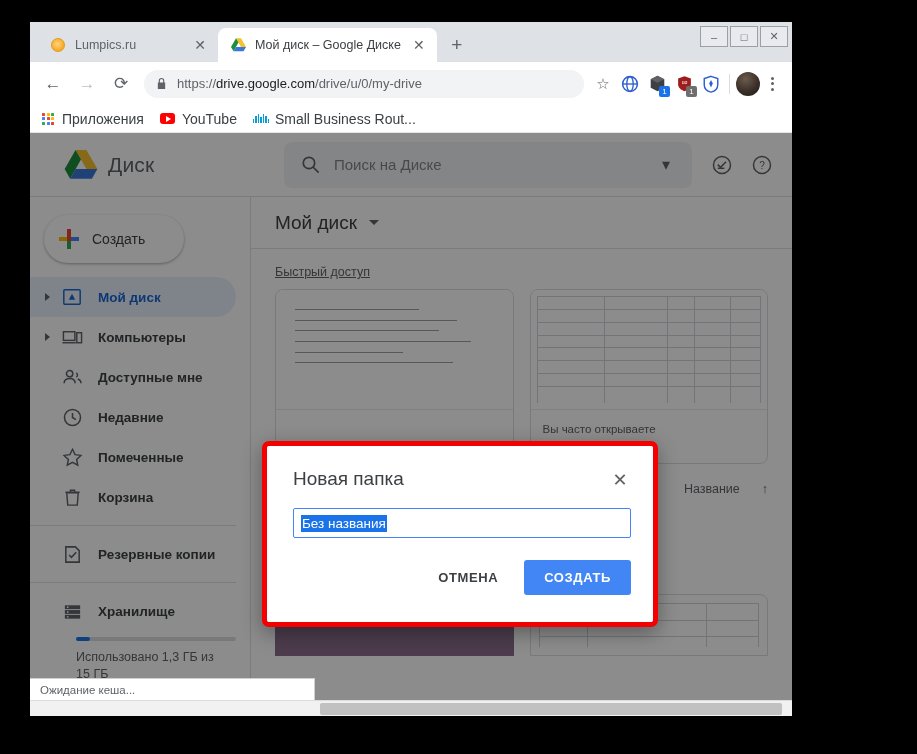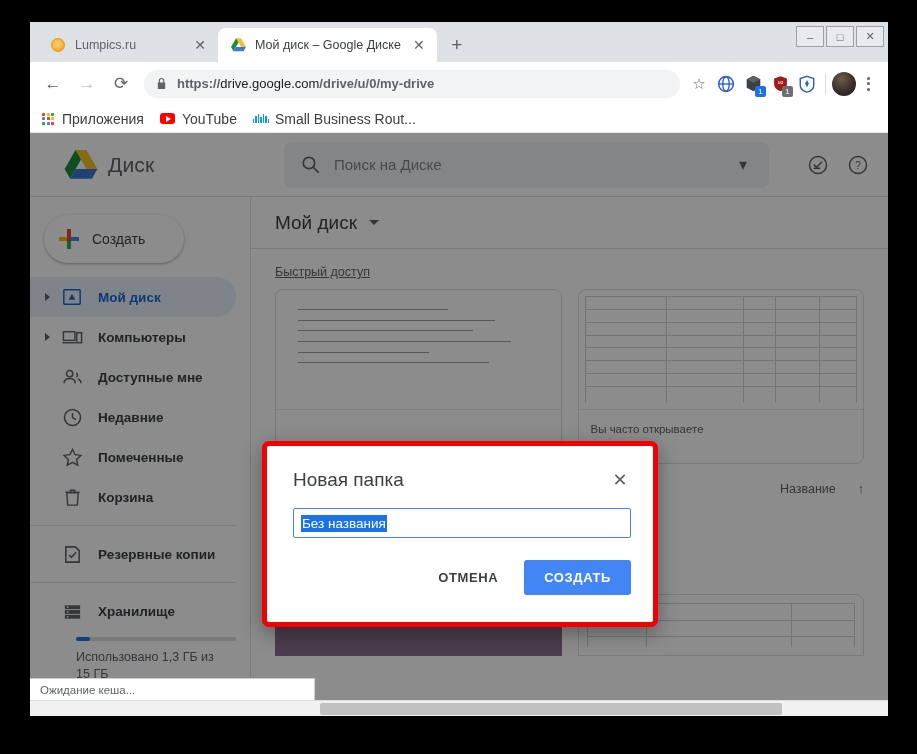--- a/index.html
+++ b/index.html
@@ -9,21 +9,21 @@
     font-family: "Liberation Sans", sans-serif;
     overflow: hidden;
   }
 
   
   #screen { position: relative; width: 917px; height: 754px; background: #000; }
 
   
   #browser {
     position: absolute; left: 30px; top: 22px;
-    width: 858px; height: 694px;
+    width: 762px; height: 694px;
     background: #fca5a5;
     overflow: hidden;
   }
 
   
   .tabstrip {
     position: relative;
     height: 40px;
     background: #dee1e6;
     display: flex;
@@ -93,21 +93,21 @@
   .navbtn.disabled { color: #bdc1c6; }
   .omnibox {
     flex: 1 1 auto; height: 28px;
     background: #f1f3f4; border-radius: 14px;
     display: flex; align-items: center;
     padding: 0 12px; margin: 0 6px 0 4px;
     min-width: 0;
   }
   .lock-icon { margin-right: 10px; display: flex; align-items: center; color: #5f6368; }
   .url { font-size: 13px; color: #202124; white-space: nowrap; }
-  .url .dim { color: #5f6368; font-weight: bold; }
+  .url .dim { color: #5f6368; }
   .star { width: 26px; height: 26px; display: flex; align-items: center; justify-content: center; color: #5f6368; font-size: 15px; }
   .ext-icons { display: flex; align-items: center; gap: 3px; margin-left: 2px; }
   .ext { width: 24px; height: 24px; display: flex; align-items: center; justify-content: center; position: relative; }
   .badge {
     position: absolute; right: -1px; bottom: -1px;
     min-width: 11px; height: 11px; padding: 0 1px;
     border-radius: 2px; font-size: 8px; line-height: 11px;
     color: #fff; text-align: center;
   }
   .divider-v { width: 1px; height: 20px; background: #dadce0; margin: 0 6px; }
@@ -230,21 +230,21 @@
     border: 5px solid #f40000;
     border-radius: 7px;
     background: #fff;
     box-shadow: 0 6px 20px rgba(0,0,0,.35);
   }
   .dialog {
     position: absolute; inset: 0;
     background: #fff; border-radius: 3px;
     padding: 22px 22px 0 26px;
   }
-  .dlg-head { display: flex; align-items: center; }
+  .dlg-head { display: flex; align-items: flex-start; }
   .dlg-title { font-size: 19px; color: #3c4043; flex: 1 1 auto; }
   .dlg-close { width: 22px; height: 22px; display: flex; align-items: center; justify-content: center;
     color: #5f6368; font-size: 18px; line-height: 1; margin-top: 1px; }
   .dlg-input {
     margin-top: 17px; height: 30px; border: 1px solid #4285f4; border-radius: 2px;
     display: flex; align-items: center; padding: 0 7px;
   }
   .dlg-input .val { font-size: 13.5px; color: #fff; background: #1a73e8; padding: 1px 1px; }
   .dlg-actions { display: flex; align-items: center; justify-content: flex-end; margin-top: 22px; gap: 12px; }
   .btn-text { font-size: 13px; color: #3c4043; letter-spacing: .6px; padding: 9px 14px; font-weight: bold; }

